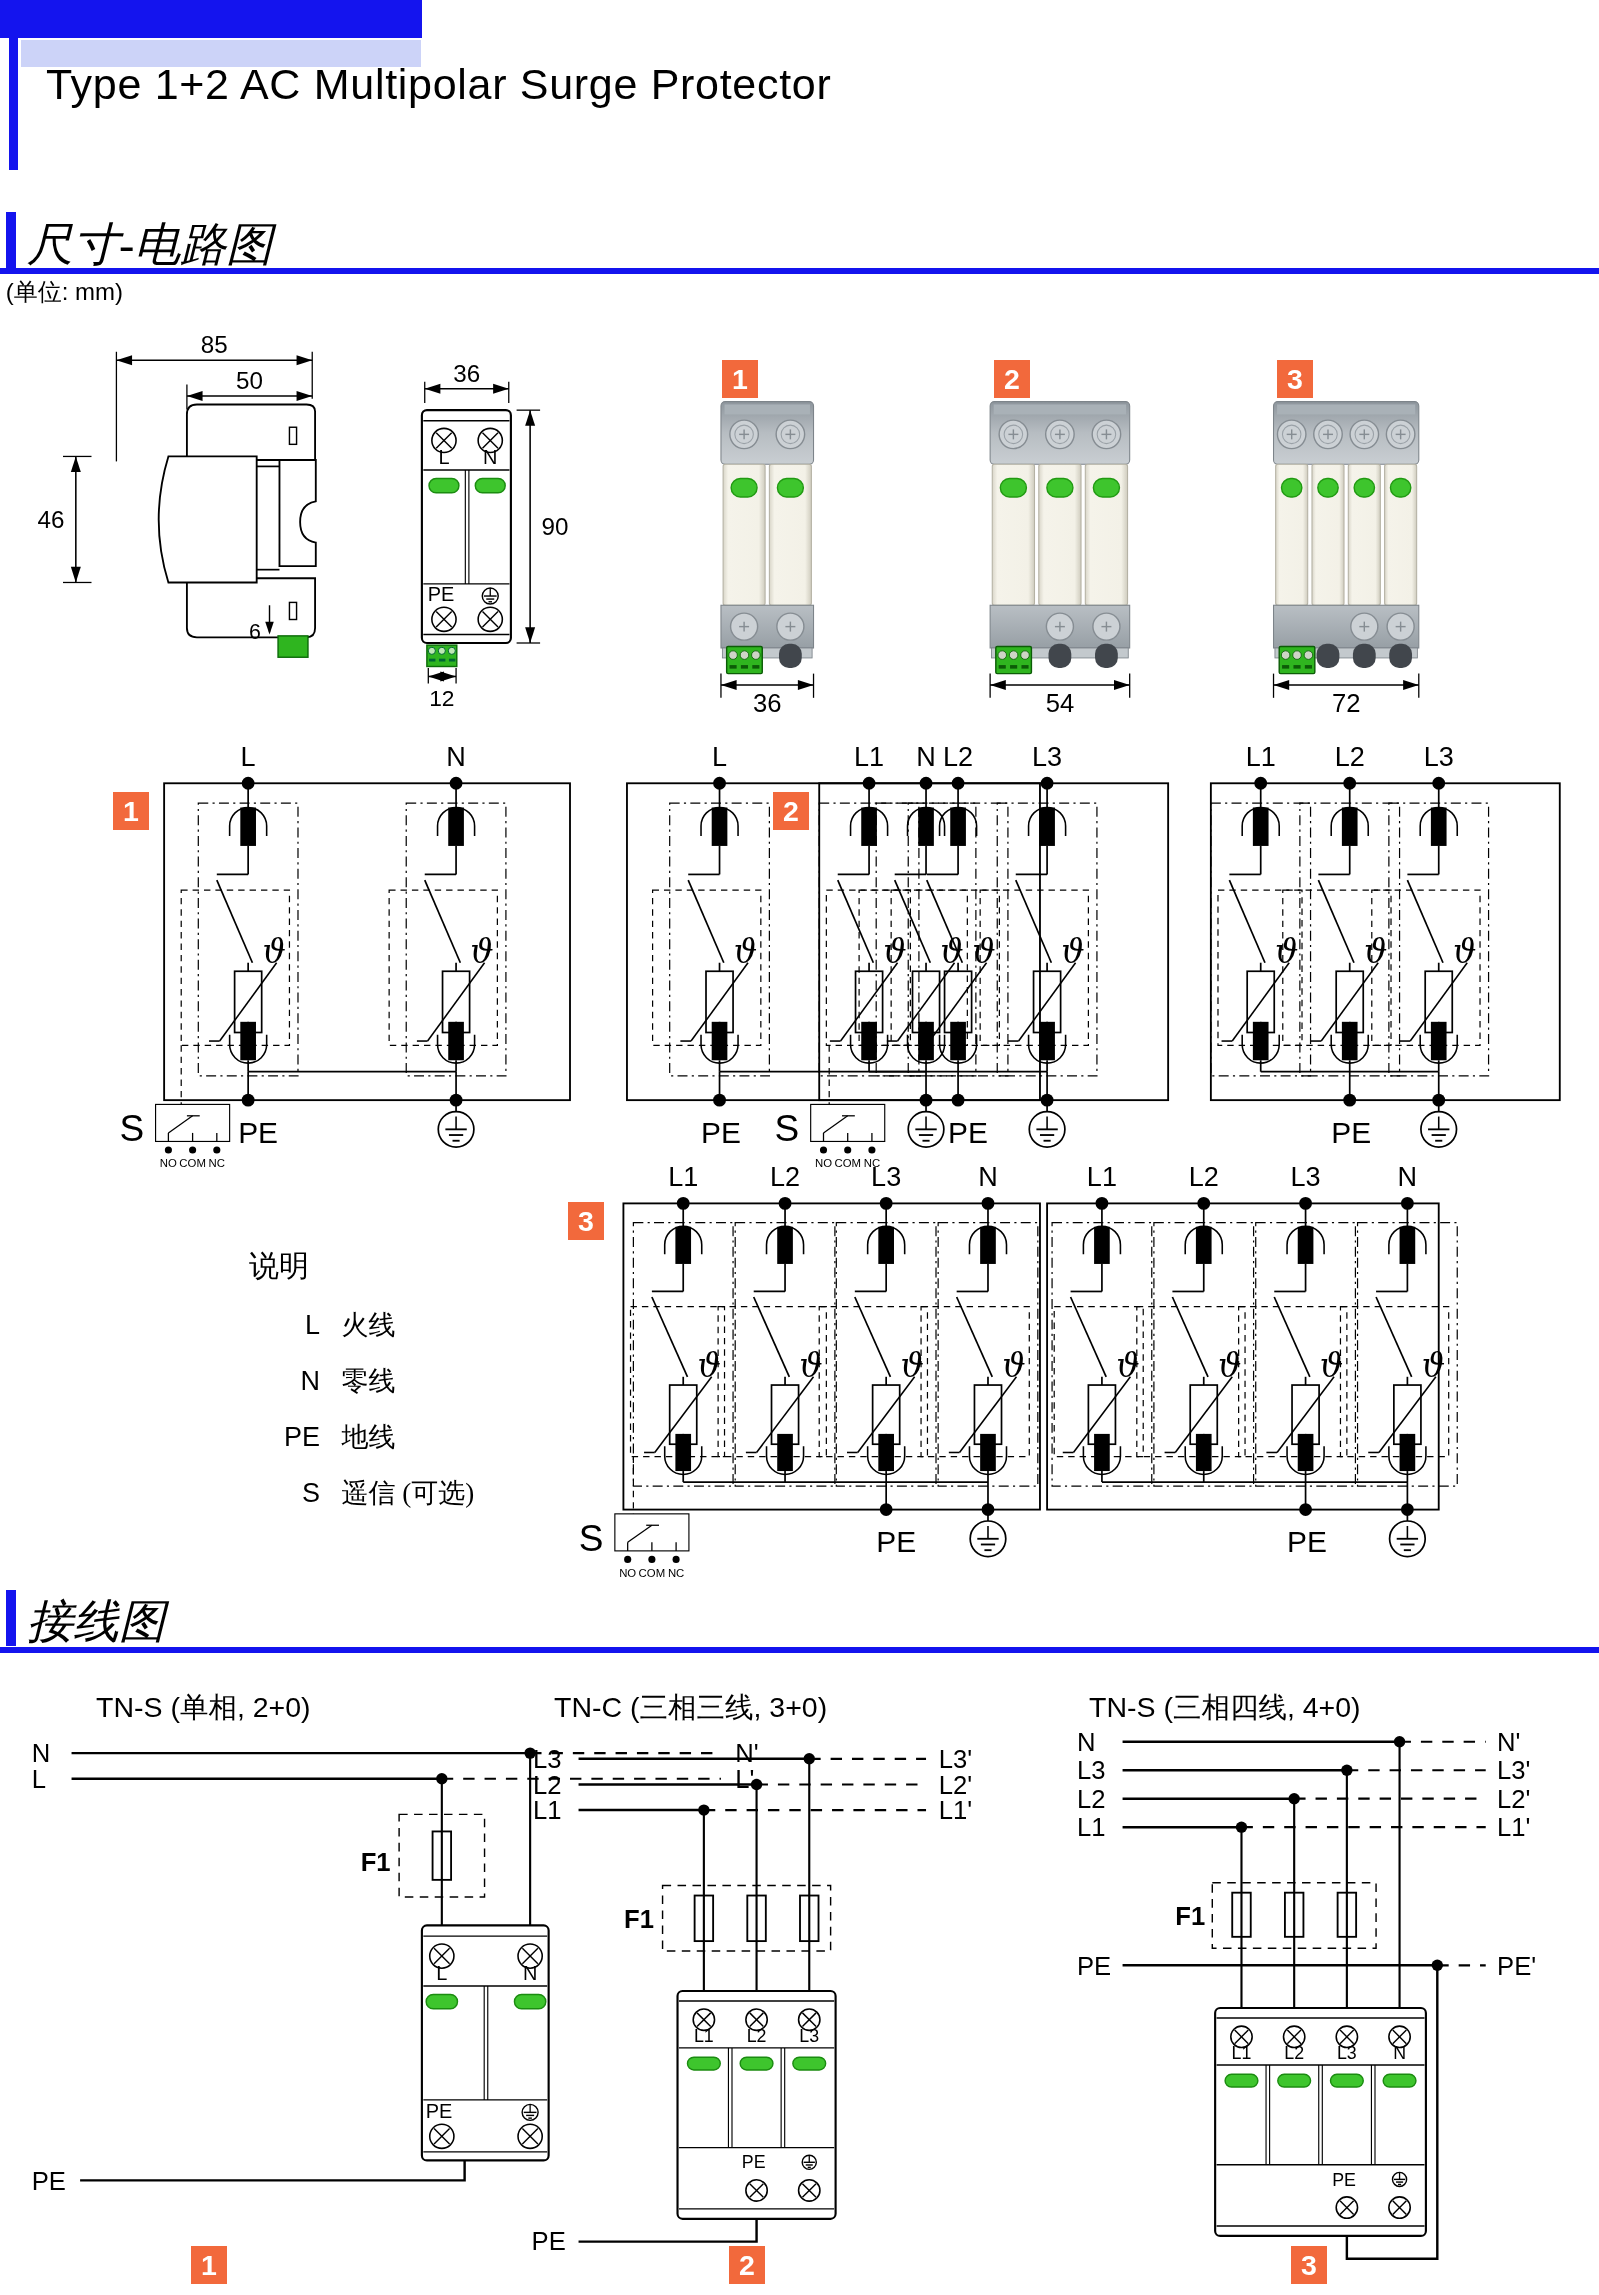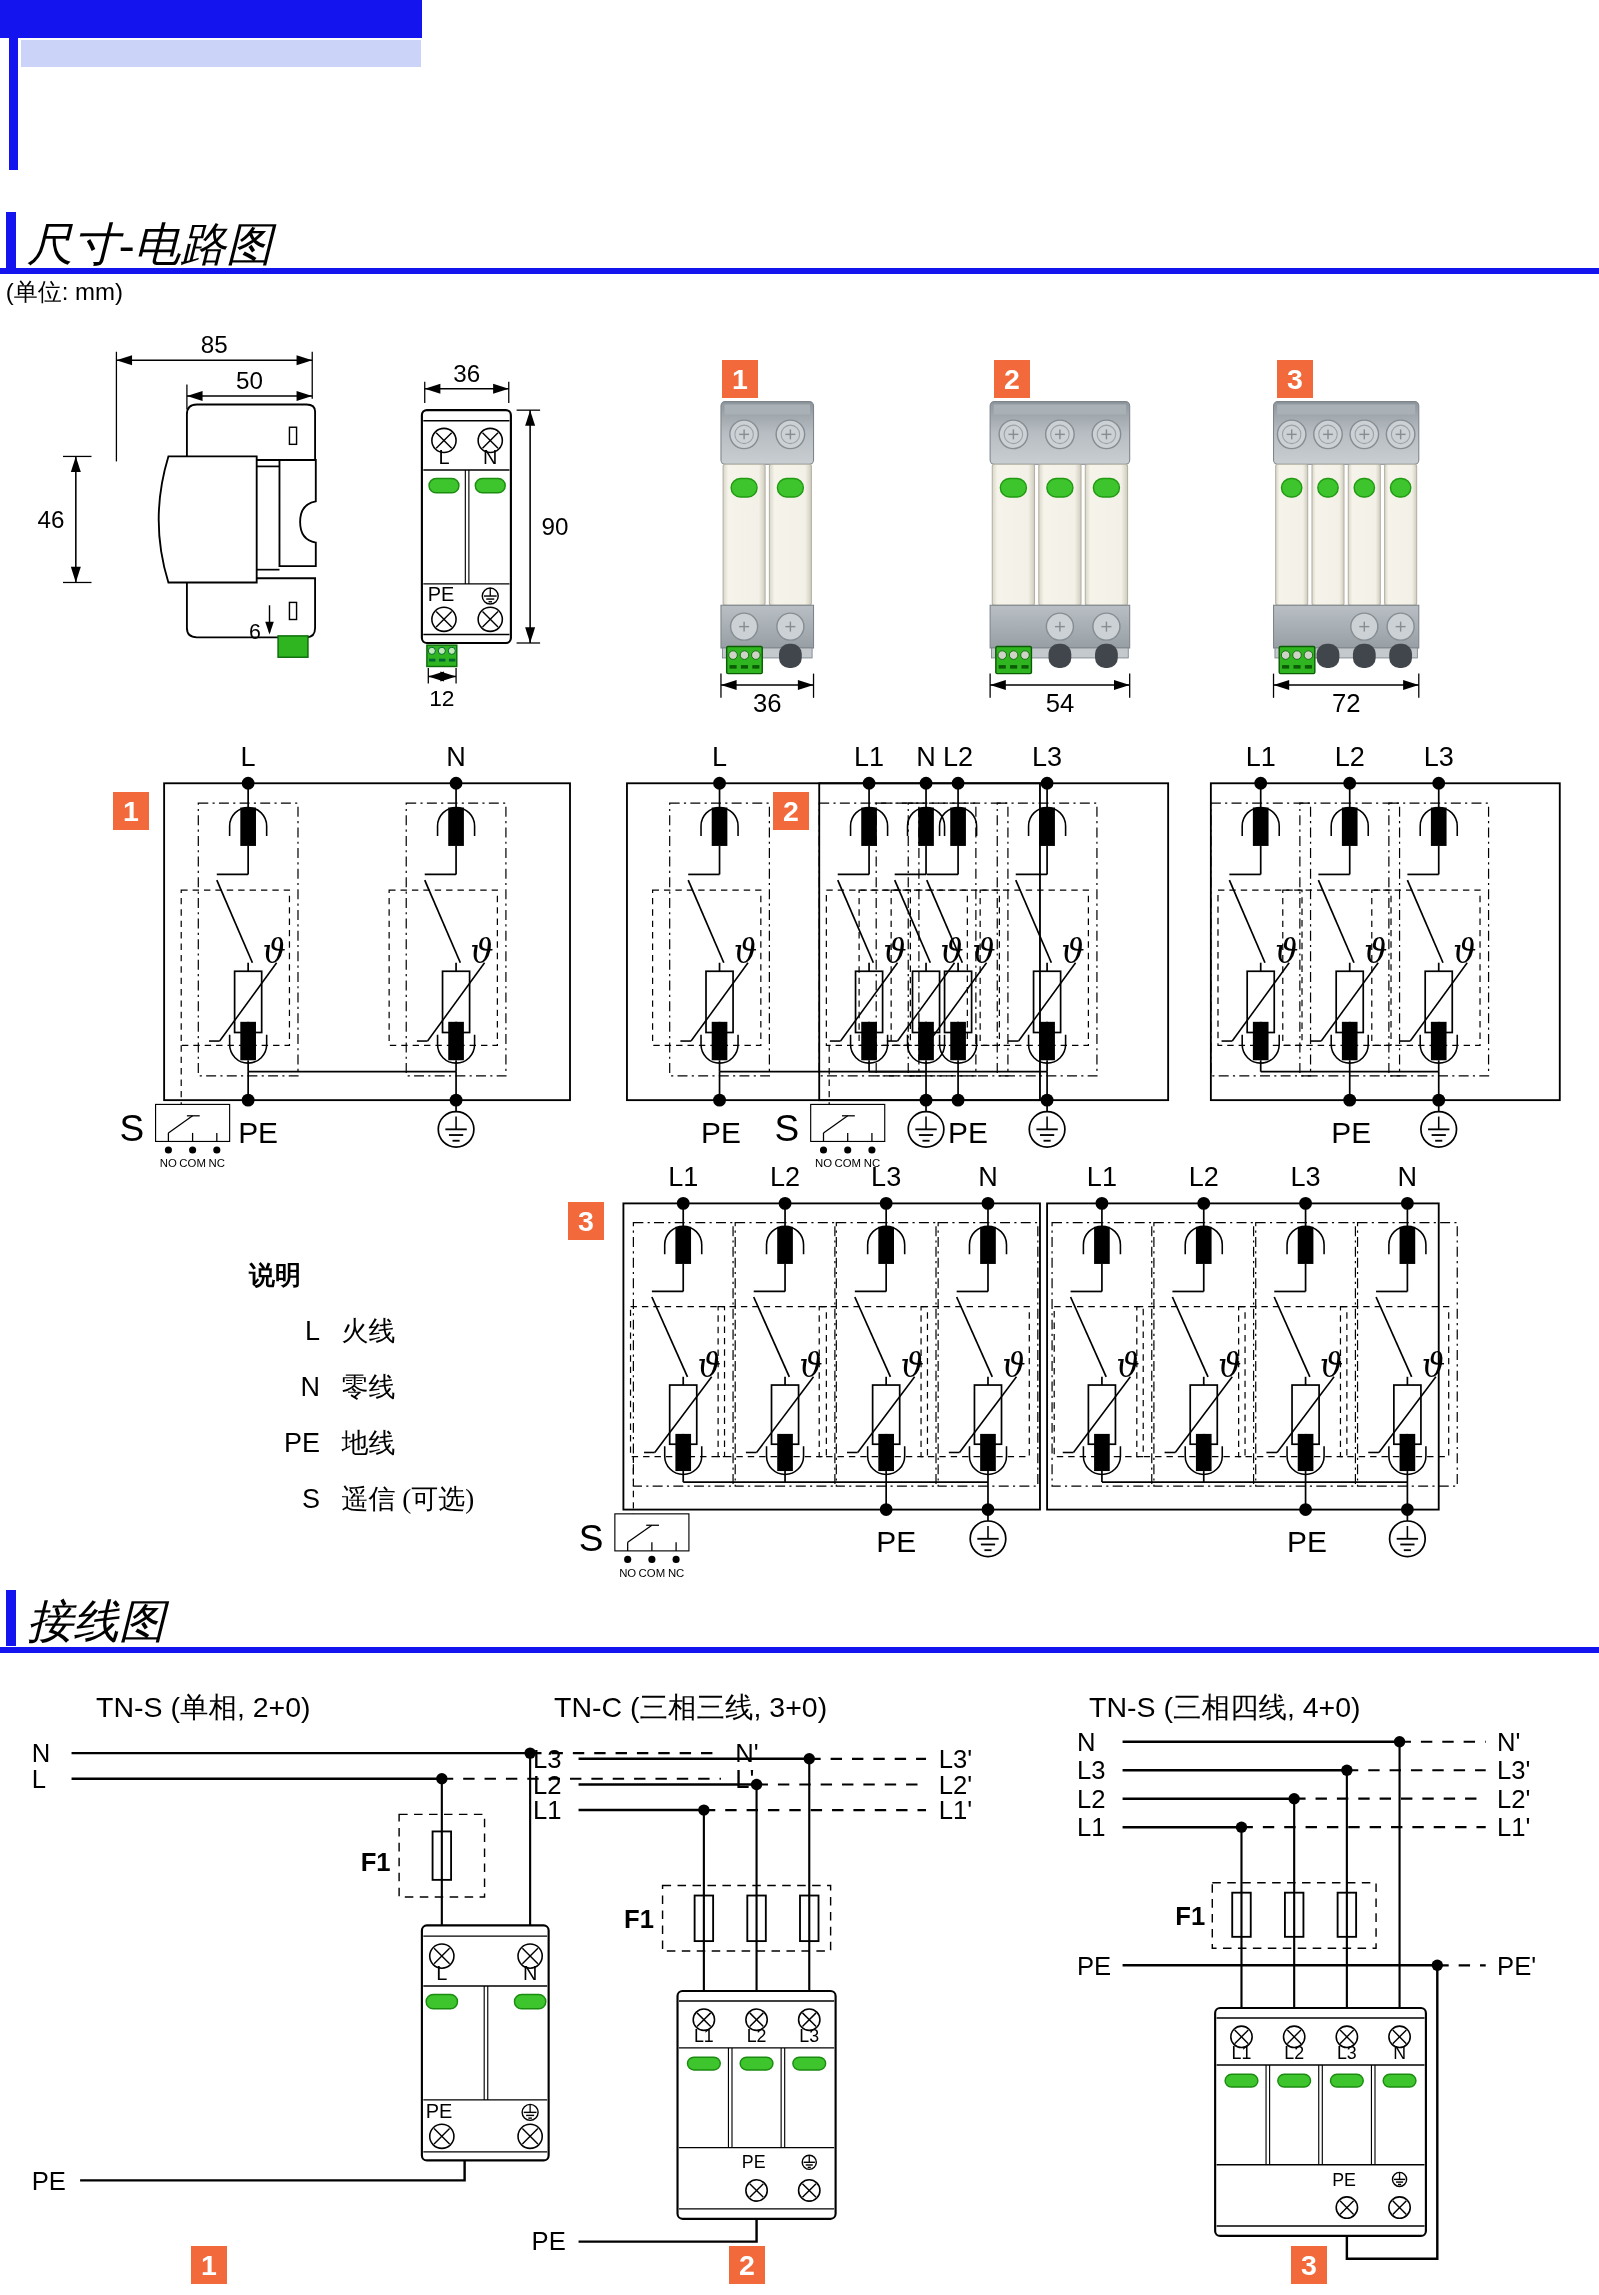--- a/index.html
+++ b/index.html
@@ -11,21 +11,21 @@
   .bar-light{position:absolute;background:var(--accent-light);}
   .title1{position:absolute;left:46px;top:60px;font-size:43px;letter-spacing:0.7px;}
   .title2{position:absolute;left:46px;top:118px;font-size:43px;font-weight:bold;}
   .sec-text{position:absolute;font-size:46px;font-family:"Liberation Serif","DejaVu Serif",serif;font-style:italic;}
   .rule{position:absolute;left:0;width:1600px;height:6.4px;background:var(--accent);}
   .unit-note{position:absolute;left:5.7px;top:276px;font-size:24px;text-align:center;}
   .badge{position:absolute;width:36px;height:38px;background:var(--badge);color:#fff;
          font-weight:bold;font-size:28.5px;line-height:38px;text-align:center;}
   .wtitle{position:absolute;top:1689px;font-size:28.5px;}
   .legend{position:absolute;left:249px;top:1246px;}
-  .legend-title{font-size:26px;font-weight:bold;font-family:"Liberation Serif","DejaVu Serif",serif;margin-top:12px;}
+  .legend-title{font-size:30px;font-weight:normal;font-family:"Liberation Serif","DejaVu Serif",serif;}
   .legend-row{display:flex;gap:21.4px;margin-top:20px;font-size:27px;align-items:baseline;}
   .legend-sym{width:71px;text-align:right;}
   .legend-text{font-family:"Liberation Serif","DejaVu Serif",serif;}
 </style>
 </head>
 <body>
 
 <div id="page">
 
   <svg id="art" width="1600" height="2295" viewBox="0 0 2246 3223">
@@ -932,20 +932,21 @@
         <line x1="1955.4" y1="3109.7999999999997" x2="1974.6" y2="3090.6" stroke="#000" stroke-width="2"></line>
         <line x1="1708" y1="3126" x2="2000" y2="3126" stroke="#000" stroke-width="2"></line>
         <path d="M 1891 3140 L 1891 3172 L 2018 3172 L 2018 2760" fill="none" stroke="#000" stroke-width="3.4"></path>
       </g>
     </svg>
 
   <div class="bar" style="left:0;top:0;width:422px;height:38px"></div>
   <div class="bar-light" style="left:21.4px;top:40px;width:400px;height:27px"></div>
   <div class="bar" style="left:8.5px;top:8.5px;width:9.3px;height:161px"></div>
 
+  <div class="title1">Type 1+2 AC Multipolar Surge Protector</div>
 
   <div class="bar" style="left:5.7px;top:212px;width:10px;height:56px"></div>
   <div class="sec-text" style="left:27px;top:214px">尺寸-电路图</div>
   <div class="rule" style="top:268px"></div>
   <div class="unit-note">(单位: mm)</div>
 
   <div class="bar" style="left:5.7px;top:1590px;width:10px;height:56px"></div>
   <div class="sec-text" style="left:27px;top:1591px">接线图</div>
   <div class="rule" style="top:1647px"></div>
 

